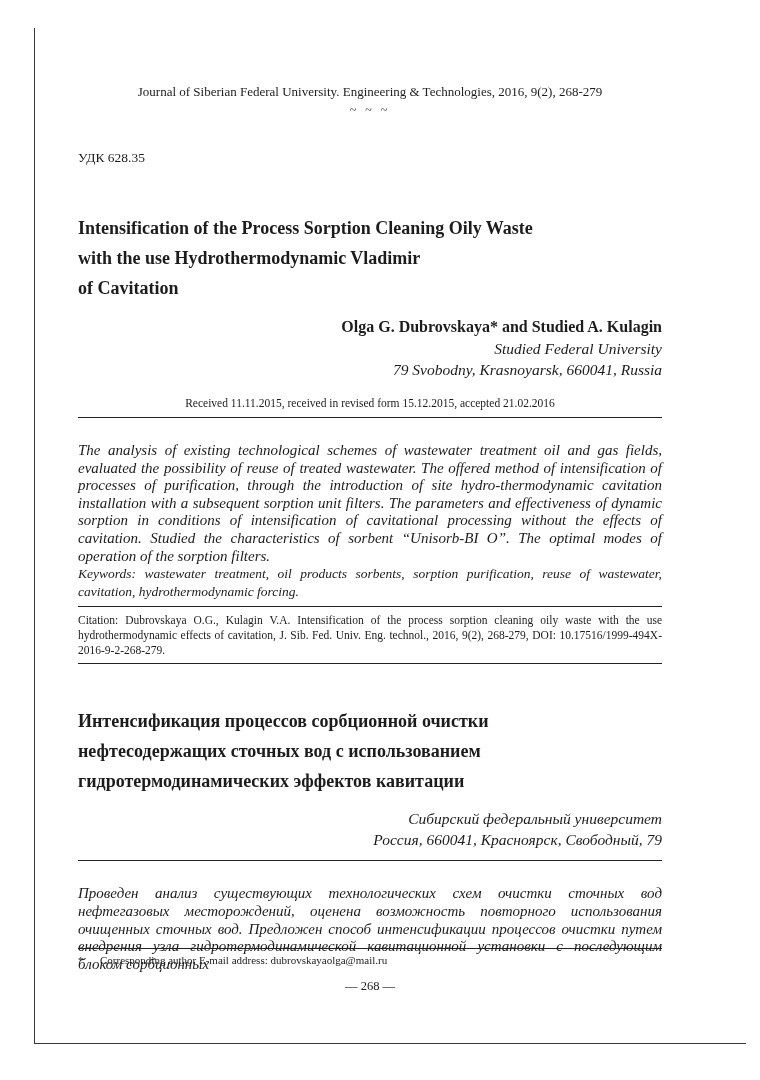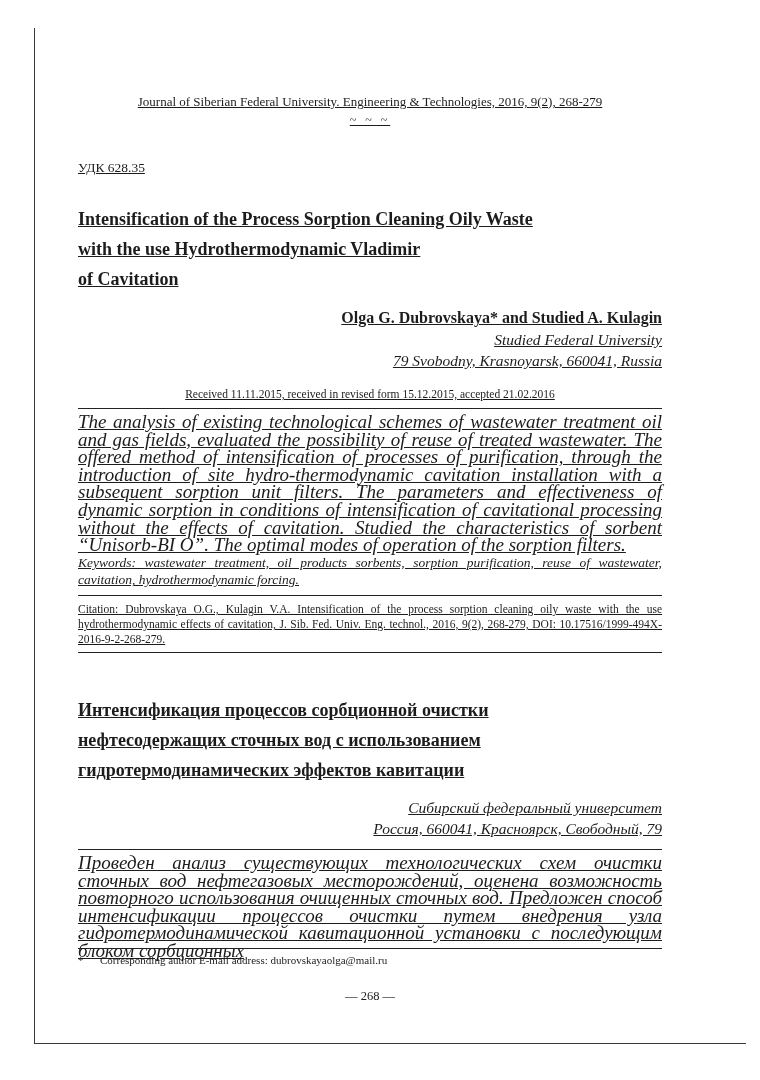--- a/index.html
+++ b/index.html
@@ -23,23 +23,22 @@
     background: #3a3a3a;
   }
   .frame-bottom {
     position: absolute;
     left: 34px; top: 1043px;
     width: 712px; height: 1px;
     background: #3a3a3a;
   }
   .content {
     position: absolute;
-    left: 78px; top: 14px;
+    left: 78px; top: 4px;
     width: 584px;
-    text-decoration: underline;
   }
   .journal-header {
     margin-top: 80px;
     text-align: center;
     font-size: 13px;
     line-height: 16px;
     white-space: nowrap;
   }
   .tilde {
     text-align: center;
@@ -48,21 +47,21 @@
     margin-top: 3px;
     letter-spacing: 3px;
     color: #2a2a2a;
   }
   .udk {
     margin-top: 32px;
     font-size: 13.5px;
     line-height: 17px;
   }
   .title-en, .title-ru {
-    margin-top: 28px;
+    margin-top: 47px;
     font-weight: bold;
     font-size: 18px;
     line-height: 30px;
   }
   .title-ru { margin-top: 42px; }
   .byline {
     margin-top: 12px;
     text-align: right;
   }
   .byline .authors {
@@ -84,23 +83,23 @@
   .rule {
     border: none;
     border-top: 1px solid #222222;
     height: 0;
   }
   .rule.r1 { margin-top: 7px; }
   .rule.r2 { margin-top: 6px; }
   .rule.r3 { margin-top: 5px; }
   .rule.r4 { margin-top: 10px; }
   .abstract {
-    margin-top: 4px;
+    margin-top: 24px;
     font-style: italic;
-    font-size: 19px;
+    font-size: 15px;
     line-height: 17.6px;
     text-align: justify;
   }
   .keywords {
     margin-top: 0;
     font-style: italic;
     font-size: 13.5px;
     line-height: 17.6px;
     text-align: justify;
   }
@@ -125,21 +124,21 @@
     margin-top: 4px;
     padding-left: 22px;
     font-size: 11px;
     line-height: 15px;
   }
   .footnote .marker {
     position: absolute;
     left: 0; top: 0;
   }
   .pagenum {
-    margin-top: 20px;
+    margin-top: 10px;
     text-align: center;
     font-size: 12.5px;
     line-height: 16px;
   }
 </style>
 </head>
 <body>
 
 <div class="page">
 

